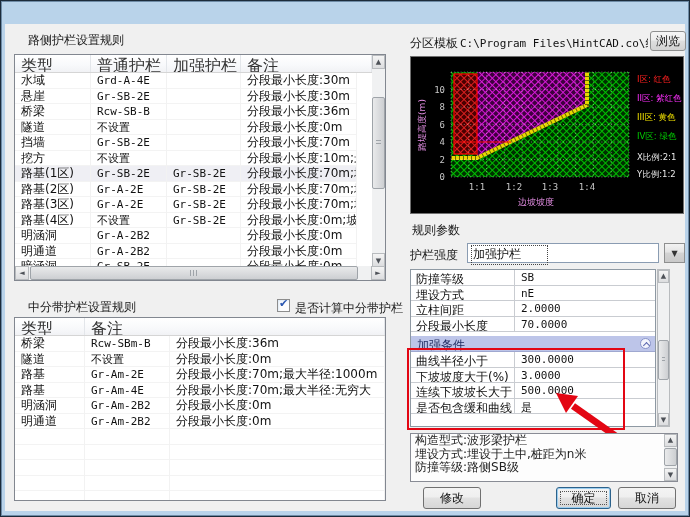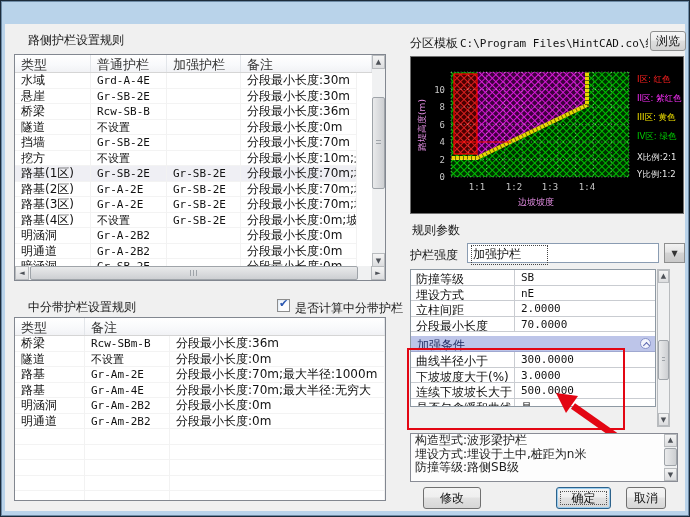--- a/index.html
+++ b/index.html
@@ -25,21 +25,21 @@
 
   
   .bodyarea { position:absolute; left:4px; right:4px; top:23px; bottom:5px; background:#F0F0F0; }
   .lbl { position:absolute; font-size:12px; color:#1A1A1A; white-space:nowrap; }
 
   
   .ltable { position:absolute; background:#FFF; border:1px solid #828790; overflow:hidden; }
   .t-head { display:flex; height:18px;
     background:linear-gradient(180deg,#FFFFFF,#F8F9FB 60%,#F1F2F5);
     border-bottom:1px solid #D5D5D5; }
-  .t-hc { font-size:13px; color:#333; padding:1px 0 0 6px; border-right:1px solid #E3E6EA; overflow:hidden; white-space:nowrap; }
+  .t-hc { font-size:16px; color:#333; padding:1px 0 0 6px; border-right:1px solid #E3E6EA; overflow:hidden; white-space:nowrap; }
   .t-rows { overflow:hidden; }
   .t-row { display:flex; height:15.5px; }
   .t-row.sel { background:#EFEFF4; }
   .t-cell { font-size:12px; line-height:15px; color:#111; padding-left:6px;
     border-right:1px solid #F2F2F2; border-bottom:1px solid #F3F3F3; overflow:hidden; white-space:nowrap; }
   .t-cell.code { font-family:"DejaVu Sans Mono",monospace; font-size:11px; }
   
   .tb1 .c0 { width:76px; } .tb1 .c1 { width:76px; } .tb1 .c2 { width:74px; } .tb1 .c3 { flex:1; }
   
   .tb2 .c0 { width:70px; } .tb2 .c1 { width:85px; } .tb2 .c2 { flex:1; }
@@ -366,21 +366,21 @@
 
     <div class="lbl" style="left:407px;top:198px;">规则参数</div>
     <div class="lbl" style="left:405px;top:223px;">护栏强度</div>
     <div class="combo-text" style="left:462px;top:219px;width:192px;">
       <span class="inner">加强护栏</span>
     </div>
     <div class="combo-arrow" style="left:659px;top:219px;">
       <span>▼</span>
     </div>
 
-    <div class="pgrid" style="left:405px;top:245px;width:246px;height:138px;">
+    <div class="pgrid" style="left:405px;top:245px;width:246px;height:158px;">
         <div class="pg-row">
           <span class="pg-name">防撞等级</span>
           <span class="pg-val">SB</span>
         </div>
         <div class="pg-row">
           <span class="pg-name">埋设方式</span>
           <span class="pg-val">nE</span>
         </div>
         <div class="pg-row">
           <span class="pg-name">立柱间距</span>
@@ -433,16 +433,16 @@
         <div class="sb-thumb" style="left:0;right:0;top:14px;height:18px;"></div>
         <div class="sb-btn" style="bottom:0;height:13px;line-height:12px;">▼</div>
       </div>
     </div>
 
     <div class="btn" style="left:418px;top:463px;width:58px;">修改</div>
     <div class="btn default" style="left:551px;top:463px;width:55px;">
       <span>确定</span>
       <span class="dots"></span>
     </div>
-    <div class="btn" style="left:613px;top:463px;width:40px;margin-left:8px;">取消</div>
+    <div class="btn" style="left:613px;top:463px;width:58px;">取消</div>
 
   </div>
 </div>
 
 </body></html>

